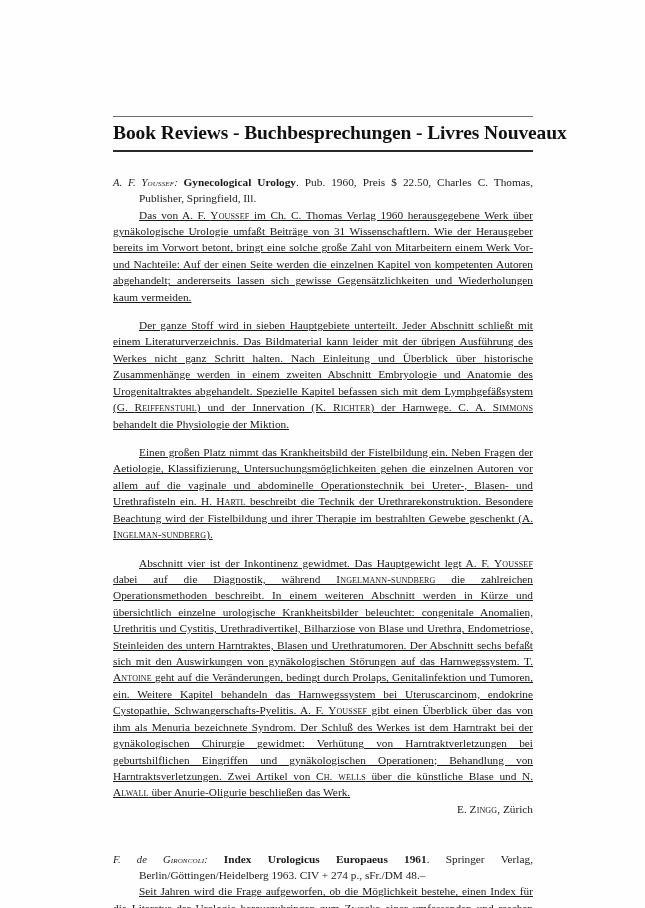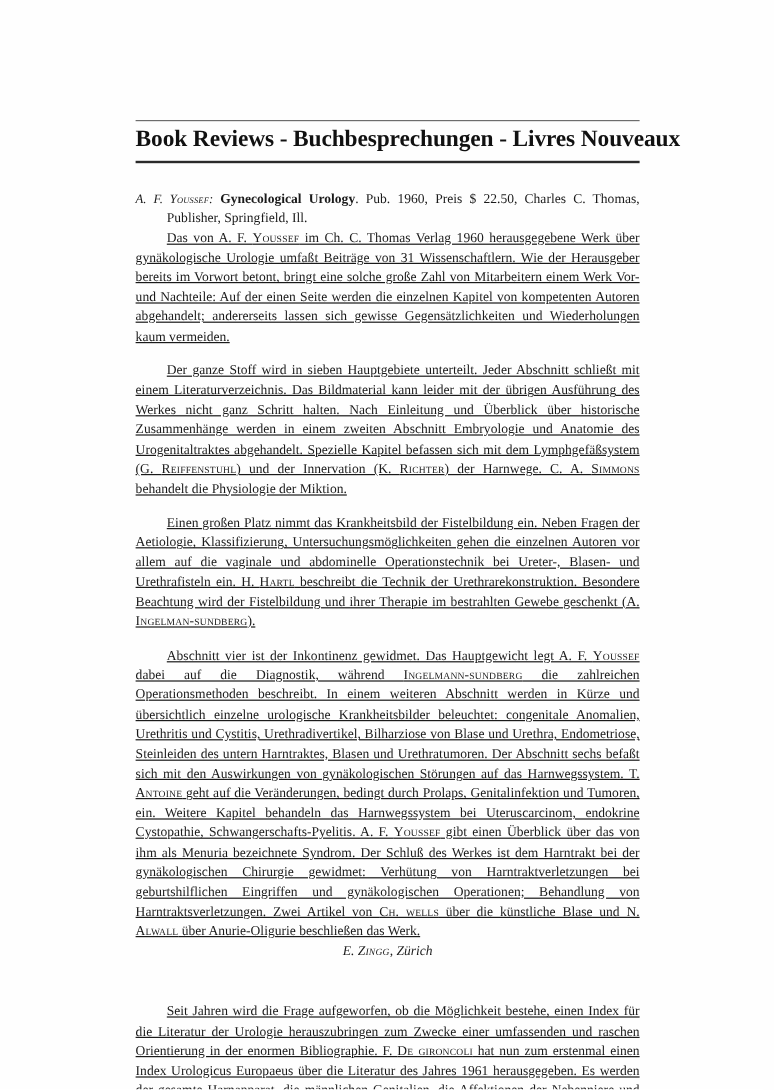--- a/index.html
+++ b/index.html
@@ -25,21 +25,21 @@
 
   .content {
     position: absolute;
     left: 113px;
     top: 100px;
     width: 420px;
   }
 
   
   .masthead {
-    margin: 0 0 0 0;
+    margin: 16px 0 0 0;
   }
   .rule-thin {
     height: 1px;
     background: #6d6d6d;
     width: 100%;
   }
   .rule-thick {
     height: 2px;
     background: #2a2a2a;
     width: 100%;
@@ -106,23 +106,22 @@
   }
 
   .sc {
     font-variant: small-caps;
     letter-spacing: 0.15px;
   }
 
   .signature {
     font-size: 11.3px;
     line-height: 1.455;
-    text-align: center;
+    text-align: right;
     margin-top: 0;
-    font-style: italic;
   }
   .signature .sc {
     font-variant: small-caps;
   }
 
   
   .para:last-child { }
 </style>
 </head>
 <body>
@@ -143,18 +142,23 @@
         </span>
       </div>
       <p class="para">Das von A. F. <span class="sc">Youssef</span> im Ch. C. Thomas Verlag 1960 herausgegebene Werk über gynäkologische Urologie umfaßt Beiträge von 31 Wissenschaftlern. Wie der Herausgeber bereits im Vorwort betont, bringt eine solche große Zahl von Mitarbeitern einem Werk Vor- und Nachteile: Auf der einen Seite werden die einzelnen Kapitel von kompetenten Autoren abgehandelt; andererseits lassen sich gewisse Gegensätzlichkeiten und Wiederholungen kaum vermeiden.</p>
       <p class="para">Der ganze Stoff wird in sieben Hauptgebiete unterteilt. Jeder Abschnitt schließt mit einem Literaturverzeichnis. Das Bildmaterial kann leider mit der übrigen Ausführung des Werkes nicht ganz Schritt halten. Nach Einleitung und Überblick über historische Zusammenhänge werden in einem zweiten Abschnitt Embryologie und Anatomie des Urogenitaltraktes abgehandelt. Spezielle Kapitel befassen sich mit dem Lymphgefäßsystem (G. <span class="sc">Reiffenstuhl</span>) und der Innervation (K. <span class="sc">Richter</span>) der Harnwege. C. A. <span class="sc">Simmons</span> behandelt die Physiologie der Miktion.</p>
       <p class="para">Einen großen Platz nimmt das Krankheitsbild der Fistelbildung ein. Neben Fragen der Aetiologie, Klassifizierung, Untersuchungsmöglichkeiten gehen die einzelnen Autoren vor allem auf die vaginale und abdominelle Operationstechnik bei Ureter-, Blasen- und Urethrafisteln ein. H. <span class="sc">Hartl</span> beschreibt die Technik der Urethrarekonstruktion. Besondere Beachtung wird der Fistelbildung und ihrer Therapie im bestrahlten Gewebe geschenkt (A. <span class="sc">Ingelman-sundberg</span>).</p>
       <p class="para">Abschnitt vier ist der Inkontinenz gewidmet. Das Hauptgewicht legt A. F. <span class="sc">Youssef</span> dabei auf die Diagnostik, während <span class="sc">Ingelmann-sundberg</span> die zahlreichen Operationsmethoden beschreibt. In einem weiteren Abschnitt werden in Kürze und übersichtlich einzelne urologische Krankheitsbilder beleuchtet: congenitale Anomalien, Urethritis und Cystitis, Urethradivertikel, Bilharziose von Blase und Urethra, Endometriose, Steinleiden des untern Harntraktes, Blasen und Urethratumoren. Der Abschnitt sechs befaßt sich mit den Auswirkungen von gynäkologischen Störungen auf das Harnwegssystem. T. <span class="sc">Antoine</span> geht auf die Veränderungen, bedingt durch Prolaps, Genitalinfektion und Tumoren, ein. Weitere Kapitel behandeln das Harnwegssystem bei Uteruscarcinom, endokrine Cystopathie, Schwangerschafts-Pyelitis. A. F. <span class="sc">Youssef</span> gibt einen Überblick über das von ihm als Menuria bezeichnete Syndrom. Der Schluß des Werkes ist dem Harntrakt bei der gynäkologischen Chirurgie gewidmet: Verhütung von Harntraktverletzungen bei geburtshilflichen Eingriffen und gynäkologischen Operationen; Behandlung von Harntraktsverletzungen. Zwei Artikel von <span class="sc">Ch. wells</span> über die künstliche Blase und N. <span class="sc">Alwall</span> über Anurie-Oligurie beschließen das Werk.</p>
       <div class="signature"><span>E. </span><span class="sc">Zingg</span><span>, Zürich</span></div>
     </div>
 
     <div class="review">
+      <div class="review-head">
+        <span class="hang">
+          <span class="author-name"><span>F. de </span><span class="sc">Gironcoli</span><span>: </span></span><span class="work-title">Index Urologicus Europaeus 1961</span><span>. Springer Verlag, Berlin/Göttingen/Heidelberg 1963. CIV + 274 p., sFr./DM 48.–</span>
+        </span>
+      </div>
       <p class="para">Seit Jahren wird die Frage aufgeworfen, ob die Möglichkeit bestehe, einen Index für die Literatur der Urologie herauszubringen zum Zwecke einer umfassenden und raschen Orientierung in der enormen Bibliographie. F. <span class="sc">De gironcoli</span> hat nun zum erstenmal einen Index Urologicus Europaeus über die Literatur des Jahres 1961 herausgegeben. Es werden der gesamte Harnapparat, die männlichen Genitalien, die Affektionen der Nebenniere und die männliche Fruchtbarkeit berücksichtigt sowie auch einschlägige Spezialgebiete, die mit der Urologie eng verbunden sind. Damit haben wir endlich ein vollständiges Verzeichnis der europäischen urologischen Literatur in der Hand, das uns ermöglicht, unsere bibliographische Arbeit klar zu übersehen. Es ist sehr zu wünschen, daß  und seine Mitarbeiter den Mut finden werden, diesen Index weiterhin jedes Jahr aufzustellen.</p>
 
     </div>
 
   </div>
 </div>
 
 </body></html>

